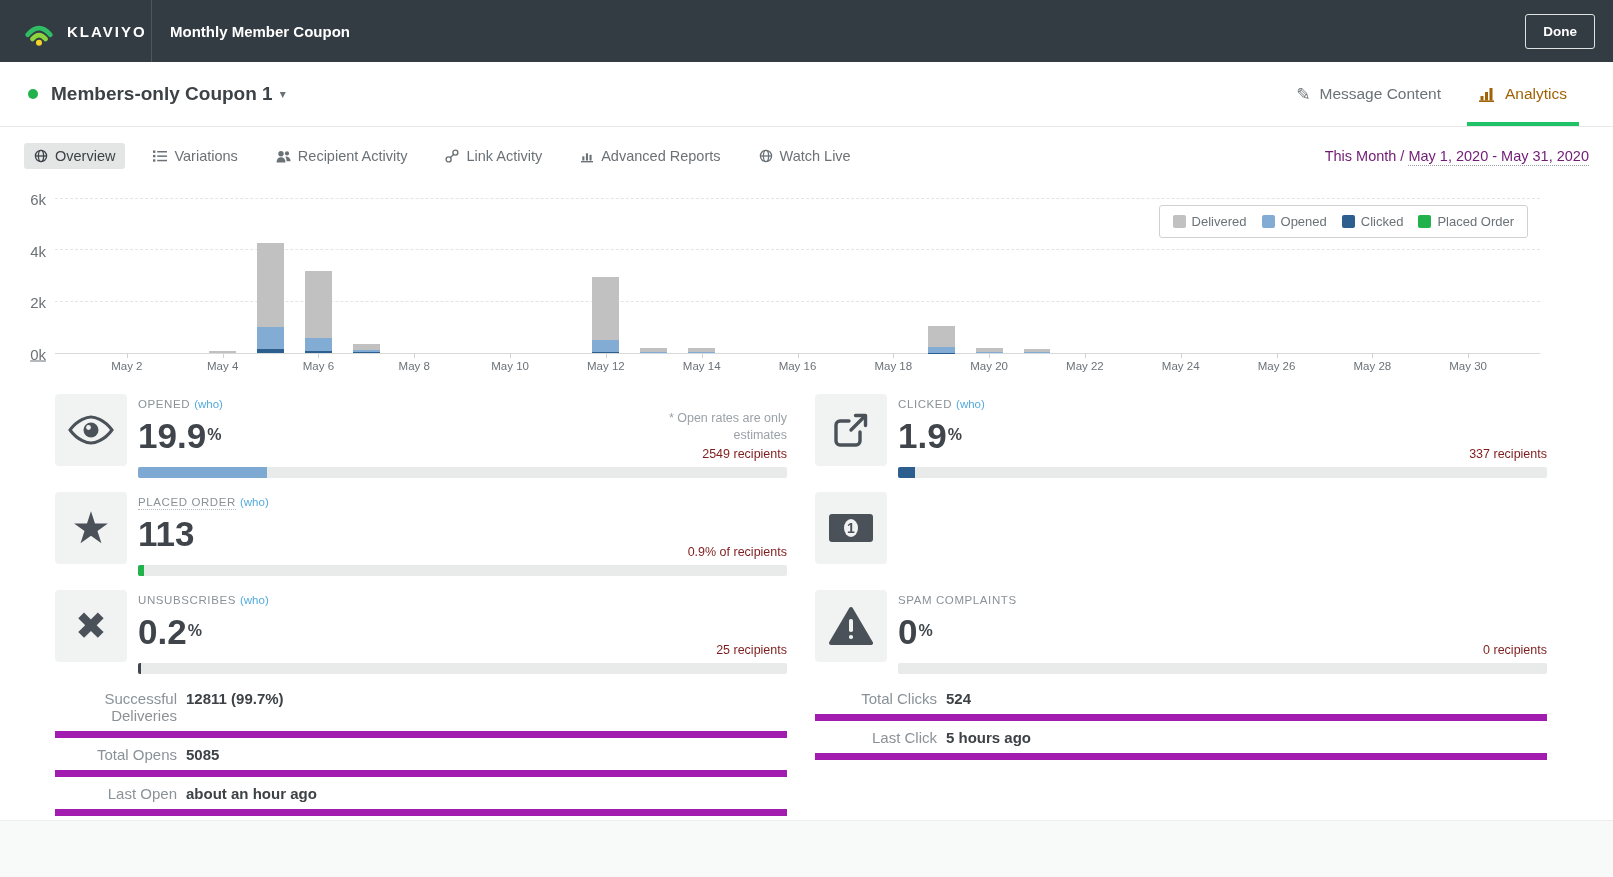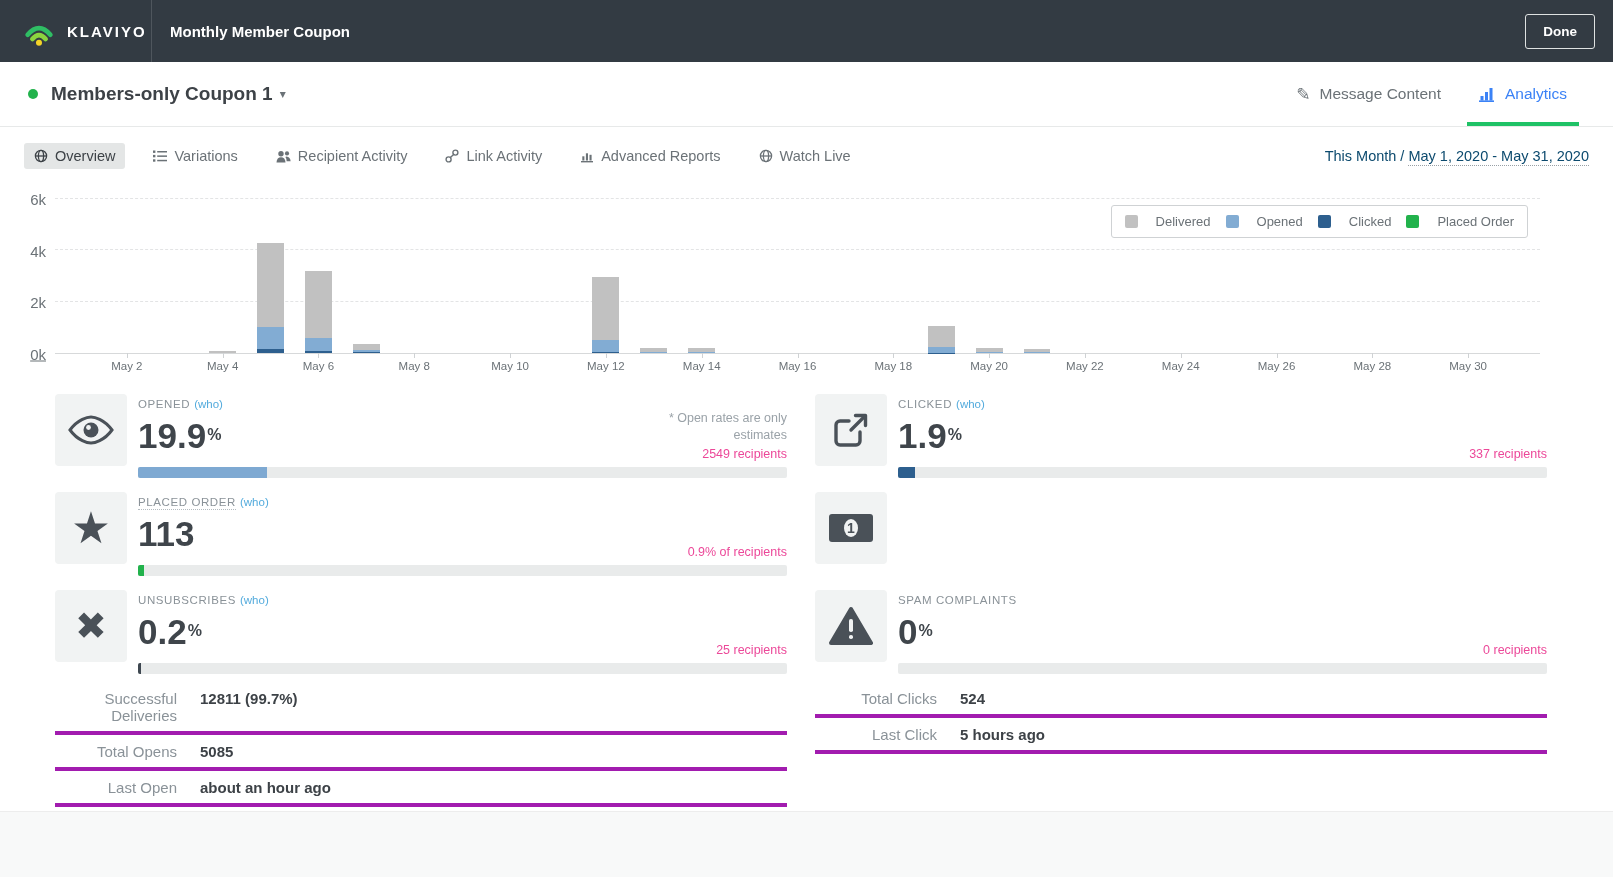--- a/index.html
+++ b/index.html
@@ -16,68 +16,68 @@
   .done-btn { margin-left:auto; margin-right:18px; background:transparent; border:1px solid #dfe2e2; color:#fff; font-weight:bold; font-size:13.5px; padding:9px 17px; border-radius:3px; cursor:pointer; font-family:inherit; }
 
   
   .header2 { height:65px; background:#fff; border-bottom:1px solid #e7e9e9; display:flex; align-items:stretch; padding-left:28px; }
   .campaign { display:flex; align-items:center; cursor:pointer; }
   .status-dot { width:10px; height:10px; border-radius:50%; background:#22b24c; margin-right:13px; }
   .campaign-name { font-size:19px; color:#3d4247; font-weight:bold; }
   .caret { color:#6b7277; margin-left:7px; font-size:12px; }
   .header-tabs { margin-left:auto; display:flex; align-items:stretch; padding-right:34px; }
   .htab { display:flex; align-items:center; gap:9px; padding:0 12px; margin-left:14px; color:#6b7277; font-size:15.5px; position:relative; cursor:pointer; }
-  .htab.active { color:#3b82f6; }
+  .htab.active { color:#a16207; }
   .htab.active::after { content:""; position:absolute; left:0; right:0; bottom:0; height:4px; background:#1fc266; }
   .pencil-glyph { font-size:17px; }
 
   
   .subnav { display:flex; align-items:center; height:58px; padding:0 24px; }
   .sn-item { display:flex; align-items:center; gap:7px; margin-right:18px; color:#6b7277; font-size:14.5px; cursor:pointer; padding:5px 10px; border-radius:3px; white-space:nowrap; }
   .sn-item.active { background:#e4e6e6; color:#3d4247; }
   .sn-item svg { flex-shrink:0; }
-  .subnav-date { margin-left:auto; font-size:14.5px; color:#0c4a6e; white-space:nowrap;text-align:right; }
+  .subnav-date { margin-left:auto; font-size:14.5px; color:#701a75; white-space:nowrap;text-align:right; }
   .date-range { border-bottom:1px dotted #98a0a6; cursor:pointer; padding-bottom:1px; }
 
   
   .chart-section { position:relative; padding-top:14px; }
   .chart-row { display:flex; }
   .ycol { width:55px; position:relative; height:155px; flex-shrink:0; }
   .ylab { position:absolute; right:9px; font-size:15px; color:#6b7277; transform:translateY(50%); }
   .plot { flex:1; margin-right:73px; position:relative; height:155px; border-bottom:1px solid #d7d9da; }
   .gridline { position:absolute; left:0; right:0; height:0; border-top:1px dashed #e3e4e5; }
   .slot { position:absolute; top:0; bottom:0; }
   .bar-seg { position:absolute; left:22%; width:56%; bottom:0; }
   .tick { position:absolute; bottom:-5px; width:1px; height:5px; background:#cfd2d4; }
   .xlabels { margin:0 73px 0 55px; position:relative; height:26px; }
   .xlab { position:absolute; transform:translateX(-50%); top:6px; font-size:11.5px; color:#6b7277; white-space:nowrap; }
   .legend { position:absolute; top:20px; right:85px; background:#fff; border:1px solid #cfd2d4; border-radius:3px; padding:8px 13px; display:flex; align-items:center; gap:15px; font-size:13px; color:#6b7277; }
-  .legend-item { display:flex; align-items:center; gap:18px;text-align:center; }
+  .legend-item { display:flex; align-items:center; gap:6px;text-align:center; }
   .swatch { width:13px; height:13px; border-radius:2px; display:inline-block; }
 
   
   .cards { display:grid; grid-template-columns:1fr 1fr; column-gap:28px; row-gap:14px; padding:14px 66px 0 55px; }
   .card { display:flex; height:84px; }
   .icon-box { width:72px; height:72px; background:#f1f3f3; border-radius:4px; display:flex; align-items:center; justify-content:center; flex-shrink:0; color:#4a5158; }
   .glyph-icon { font-size:42px; color:#4a5158; line-height:1; }
   .card-body { flex:1; margin-left:11px; position:relative; }
   .metric-label { font-size:11.5px; color:#8a9298; letter-spacing:.6px; }
   .metric-label.dotted { border-bottom:1px dotted #b4bbc0; padding-bottom:1px; }
   .who-link { font-size:11.5px; color:#53abdd; margin-left:4px; cursor:pointer; text-decoration:none; }
   .metric-value { margin-top:6px; font-size:35px; font-weight:bold; color:#3f454b; line-height:1; }
   .unit { font-size:16px; vertical-align:0.5em; margin-left:1px; }
   .subtext { margin-top:8px; font-size:12.5px; color:#9aa2a8; }
-  .note { position:absolute; right:0; bottom:17px; font-size:12.5px; color:#ec4899; }
+  .note { position:absolute; right:0; bottom:17px; font-size:12.5px; color:#7f1d1d; }
   .aside { position:absolute; right:0; top:16px; width:175px; text-align:right; font-size:12.5px; color:#9aa2a8; line-height:1.35; }
   .bar-track { position:absolute; left:0; right:0; bottom:0; height:11px; background:#e9ebeb; border-radius:2px; overflow:hidden; }
   .bar-fill { height:100%; }
 
   
   .summary { display:grid; grid-template-columns:1fr 1fr; column-gap:28px; padding:8px 66px 0 55px; }
-  .srow { display:flex; align-items:baseline; padding:8px 0 7px; border-bottom:4px solid #a21caf; font-size:15px;gap:14px; }
+  .srow { display:flex; align-items:baseline; padding:8px 0 7px; border-bottom:7px solid #a21caf; font-size:15px; }
   .slabel { width:122px; text-align:right; color:#8a9298; flex-shrink:0; }
   .svalue { margin-left:9px; color:#3d4247; font-weight:bold; }
   .view-link { margin-left:6px; color:#4aa5da; font-size:13.5px; font-weight:normal; cursor:pointer; text-decoration:none; }
 
   .footer-strip { height:96px; margin-top:4px; background:#f8f9f9; border-top:1px solid #ededed; }
 </style>
 </head>
 <body>
 
 <div class="page">

